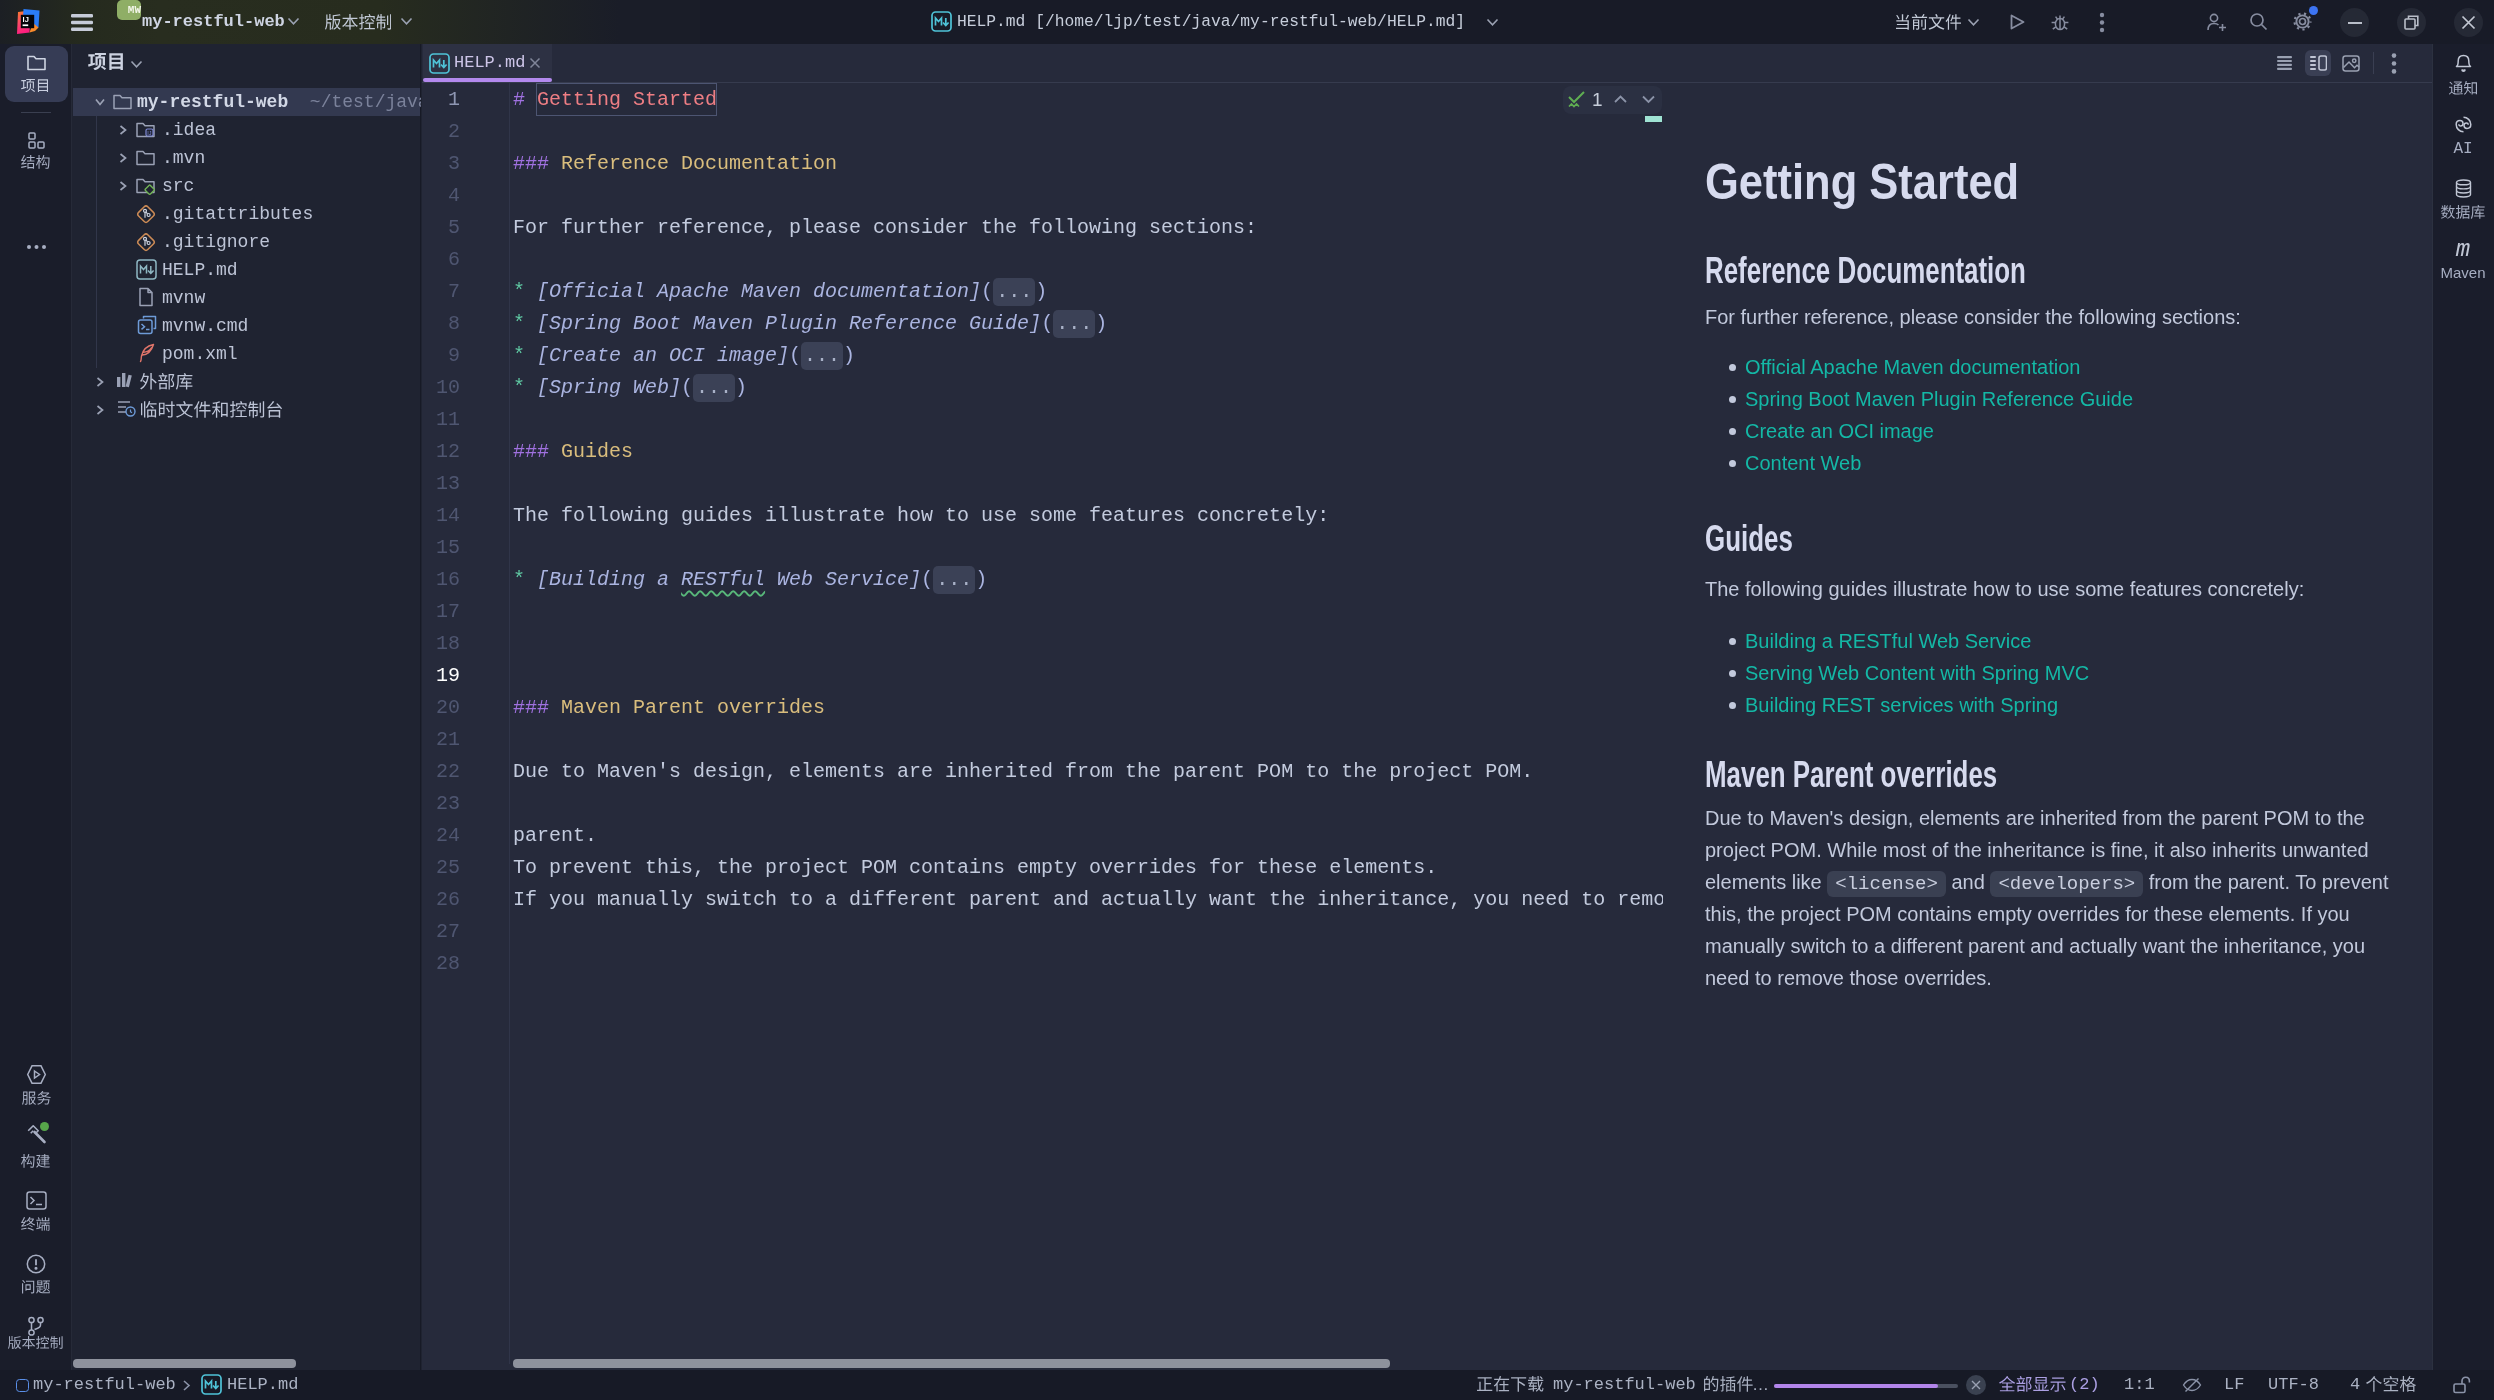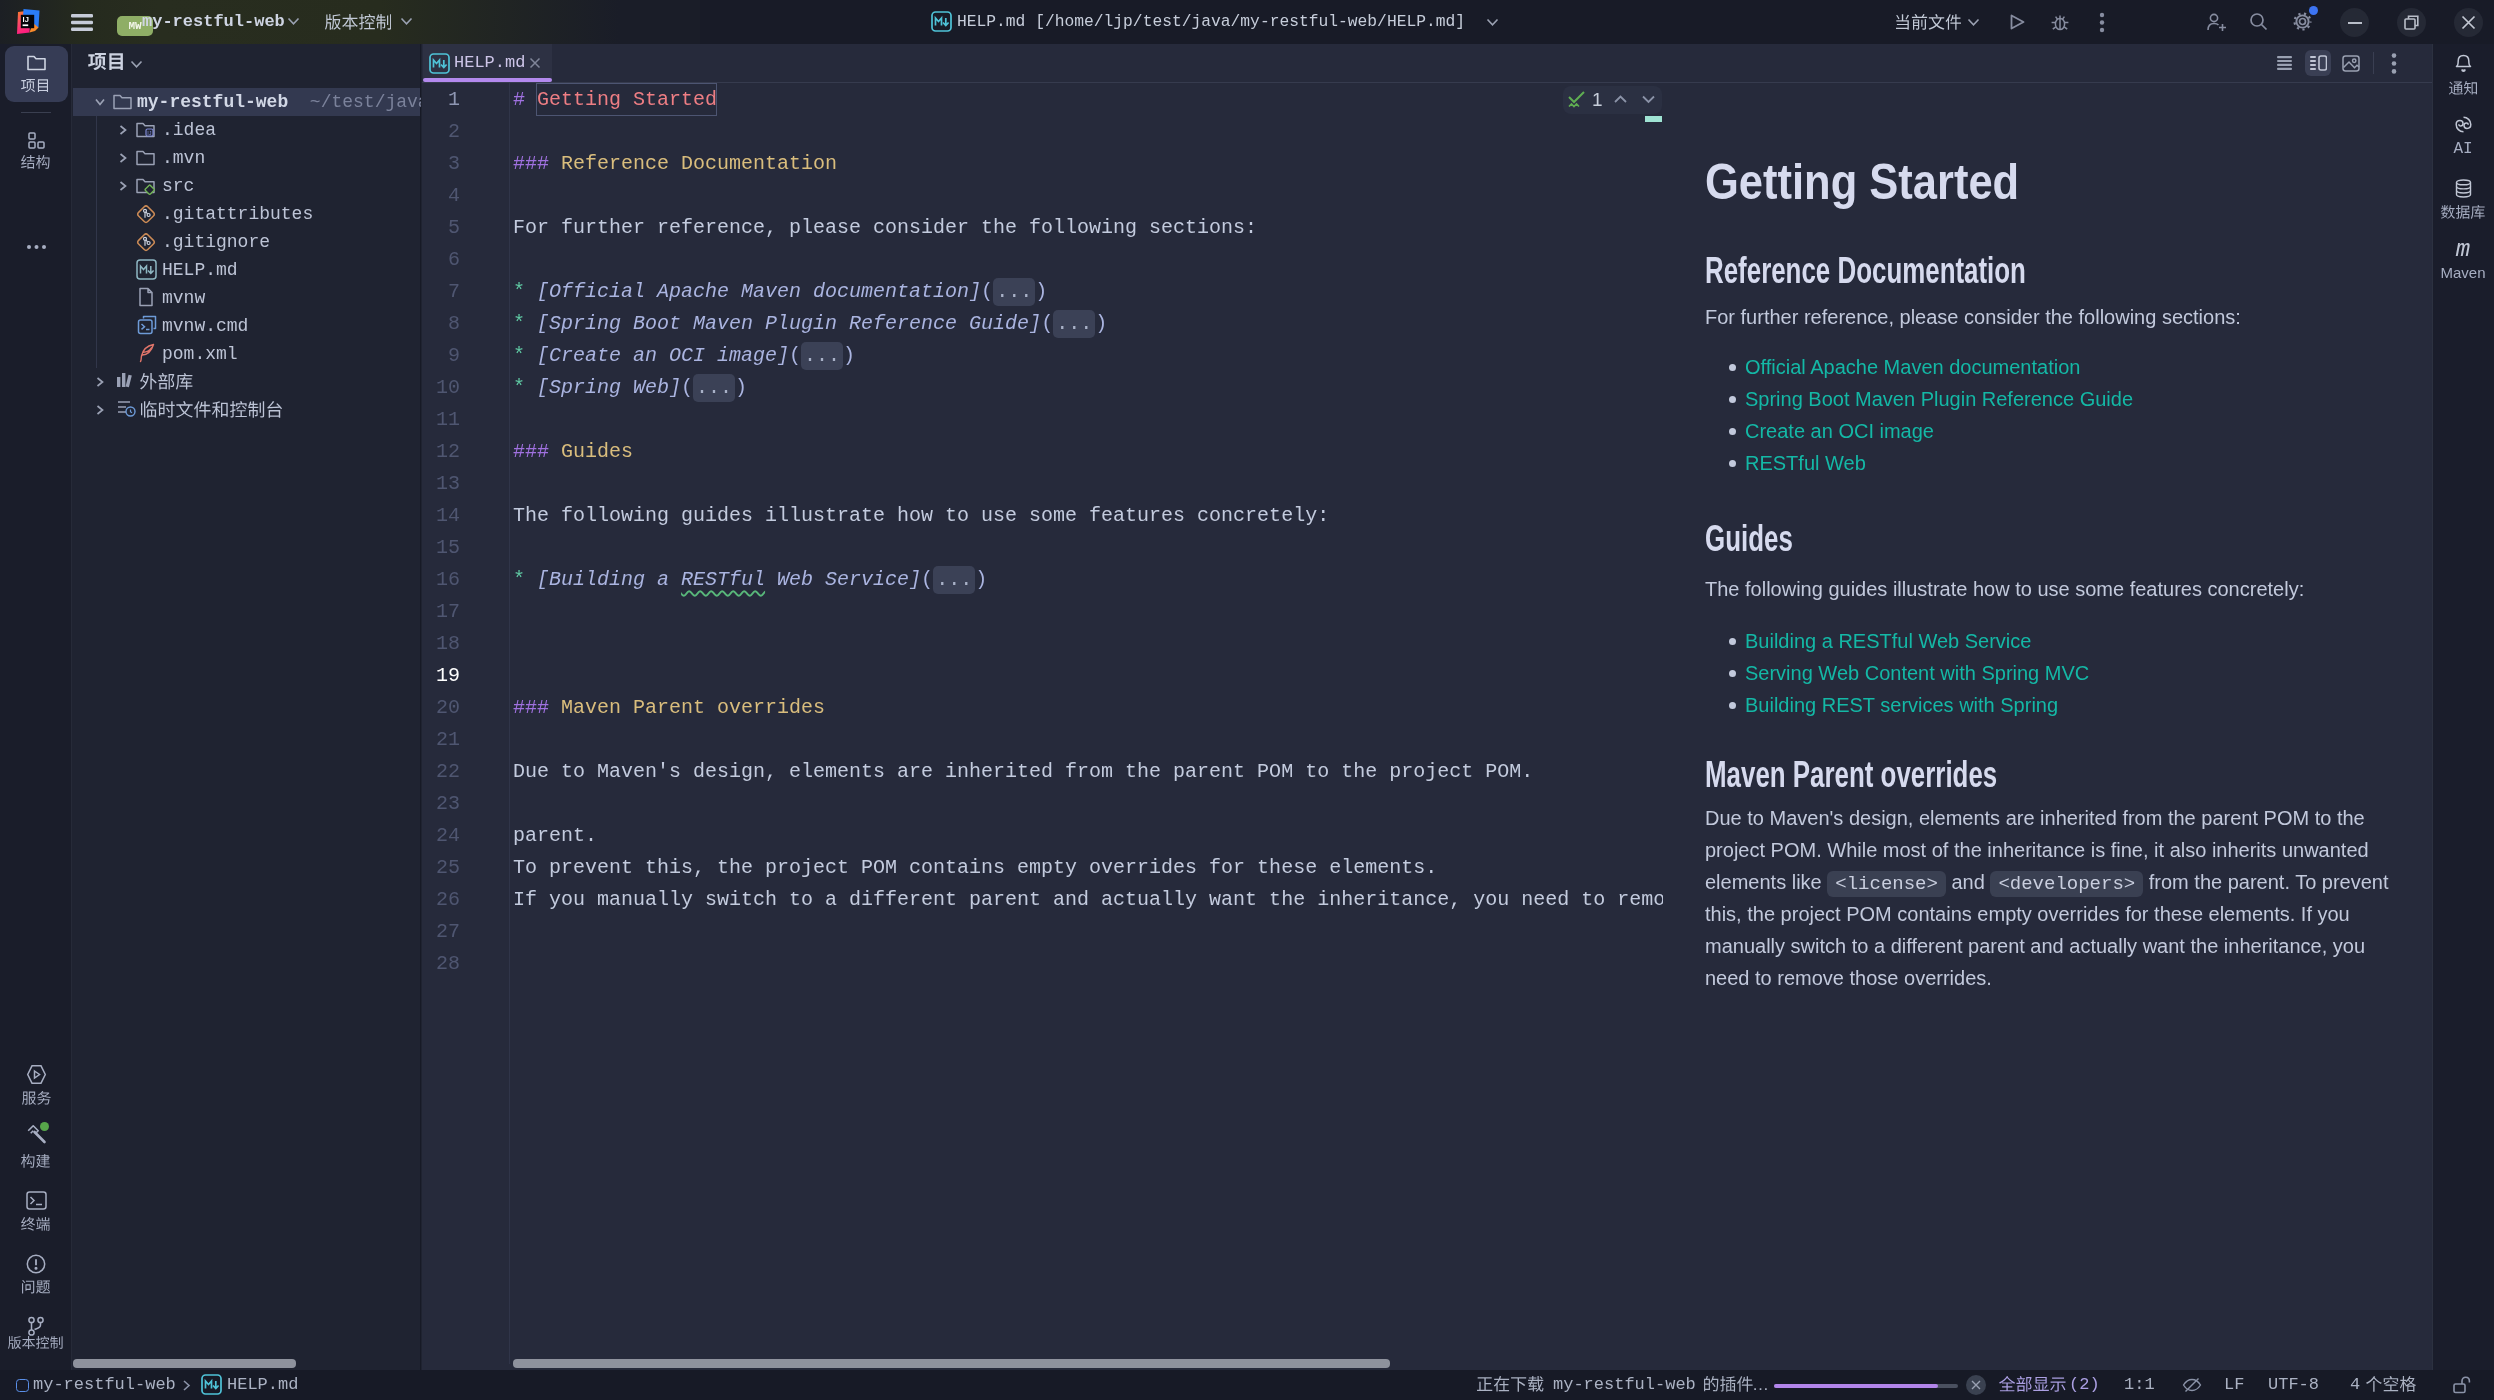--- a/index.html
+++ b/index.html
@@ -45,21 +45,21 @@
    <text x="8.6" y="14.2" font-family="Liberation Sans" font-weight="bold" font-size="7.5" fill="#fff">IJ</text>
    <rect x="8.6" y="16.4" width="5.6" height="1.7" fill="#fff"></rect>
  </svg>
 
  <svg class="abs" style="left:71px;top:14px" width="22" height="17" viewBox="0 0 22 17" fill="#c6cbd8">
   <rect y="0" width="22" height="3.4" rx="1.2"></rect>
       <rect y="6.8" width="22" height="3.4" rx="1.2"></rect>
       <rect y="13.6" width="22" height="3.4" rx="1.2"></rect>
  </svg>
 
- <div class="abs" style="left:117px;top:16px;width:36px;height:20px;background:#8fae66;border-radius:5px;color:#f2f5e8;font-family:'Liberation Mono',monospace;font-weight:bold;font-size:11px;line-height:20px;text-align:center">MW</div>
+ <div class="abs" style="left:117px;top:0;width:24px;height:20px;background:#8fae66;border-radius:5px;color:#f2f5e8;font-family:'Liberation Mono',monospace;font-weight:bold;font-size:11px;line-height:20px;text-align:right">MW</div>
  <div class="abs" style="left:142px;top:11px;font-family:'Liberation Mono',monospace;font-size:17px;font-weight:bold;color:#ced4e2;line-height:22px">my-restful-web</div>
  <svg class="abs" style="left:287px;top:17px" width="13" height="9" viewBox="0 0 13 9" fill="none" stroke="#9aa1b2" stroke-width="1.6">
       <path d="M1.5 1.5 L6.5 6.8 L11.5 1.5"></path>
     </svg>
  <svg class="abs" style="left:325px;top:14px" width="66.3" height="15.8" viewBox="30 -842 3898 927">
       <g transform="scale(1,-1)" fill="#c2c9d6">
         <path d="M105 820V422C105 271 96 91 30 -37C47 -47 72 -69 84 -83C143 20 164 151 171 283H309V-79H378V351H173L174 423V496H439V563H351V842H282V563H174V820ZM852 479C830 365 792 268 743 188C694 272 659 371 636 479ZM483 772V427C483 278 474 90 397 -43C415 -52 444 -72 457 -85C543 58 555 259 555 427V479H576C602 345 642 226 700 128C646 61 583 11 514 -21C530 -35 549 -64 559 -82C627 -47 689 2 742 65C789 3 845 -46 912 -82C923 -63 946 -36 963 -22C893 11 834 60 786 123C857 228 908 365 932 539L887 551L875 548H555V712C692 723 841 742 948 768L901 832C800 806 630 784 483 772Z"></path>
         <path transform="translate(1000,0)" d="M460 839V629H65V553H367C294 383 170 221 37 140C55 125 80 98 92 79C237 178 366 357 444 553H460V183H226V107H460V-80H539V107H772V183H539V553H553C629 357 758 177 906 81C920 102 946 131 965 146C826 226 700 384 628 553H937V629H539V839Z"></path>
         <path transform="translate(2000,0)" d="M695 553C758 496 843 415 884 369L933 418C889 463 804 540 741 594ZM560 593C513 527 440 460 370 415C384 402 408 372 417 358C489 410 572 491 626 569ZM164 841V646H43V575H164V336C114 319 68 305 32 294L49 219L164 261V16C164 2 159 -2 147 -2C135 -3 96 -3 53 -2C63 -22 72 -53 74 -71C137 -72 177 -69 200 -58C225 -46 234 -25 234 16V286L342 325L330 394L234 360V575H338V646H234V841ZM332 20V-47H964V20H689V271H893V338H413V271H613V20ZM588 823C602 792 619 752 631 719H367V544H435V653H882V554H954V719H712C700 754 678 802 658 841Z"></path>
         <path transform="translate(3000,0)" d="M676 748V194H747V748ZM854 830V23C854 7 849 2 834 2C815 1 759 1 700 3C710 -20 721 -55 725 -76C800 -76 855 -74 885 -62C916 -48 928 -26 928 24V830ZM142 816C121 719 87 619 41 552C60 545 93 532 108 524C125 553 142 588 158 627H289V522H45V453H289V351H91V2H159V283H289V-79H361V283H500V78C500 67 497 64 486 64C475 63 442 63 400 65C409 46 418 19 421 -1C476 -1 515 0 538 11C563 23 569 42 569 76V351H361V453H604V522H361V627H565V696H361V836H289V696H183C194 730 204 766 212 802Z"></path>
@@ -454,21 +454,21 @@
 <div class="abs" style="left:1705px;top:153px;font-size:50px;font-weight:bold;color:#d6daee;white-space:pre;transform:scaleX(0.87);transform-origin:left top">Getting Started</div>
 <div class="h2" style="top:250px">Reference Documentation</div>
 <div class="pl" style="top:301px">For further reference, please consider the following sections:</div>
 <div class="pdot" style="top:364px"></div>
 <div class="pl plk" style="left:1745px;top:351px">Official Apache Maven documentation</div>
 <div class="pdot" style="top:396px"></div>
 <div class="pl plk" style="left:1745px;top:383px">Spring Boot Maven Plugin Reference Guide</div>
 <div class="pdot" style="top:428px"></div>
 <div class="pl plk" style="left:1745px;top:415px">Create an OCI image</div>
 <div class="pdot" style="top:460px"></div>
-<div class="pl plk" style="left:1745px;top:447px">RESTful Web</div>
+<div class="pl plk" style="left:1745px;top:447px">Content Web</div>
 <div class="h2" style="top:518px">Guides</div>
 <div class="pl" style="top:573px">The following guides illustrate how to use some features concretely:</div>
 <div class="pdot" style="top:638px"></div>
 <div class="pl plk" style="left:1745px;top:625px">Building a RESTful Web Service</div>
 <div class="pdot" style="top:670px"></div>
 <div class="pl plk" style="left:1745px;top:657px">Serving Web Content with Spring MVC</div>
 <div class="pdot" style="top:702px"></div>
 <div class="pl plk" style="left:1745px;top:689px">Building REST services with Spring</div>
 <div class="h2" style="top:754px">Maven Parent overrides</div>
 <div class="pl" style="top:802px">Due to Maven's design, elements are inherited from the parent POM to the</div>

